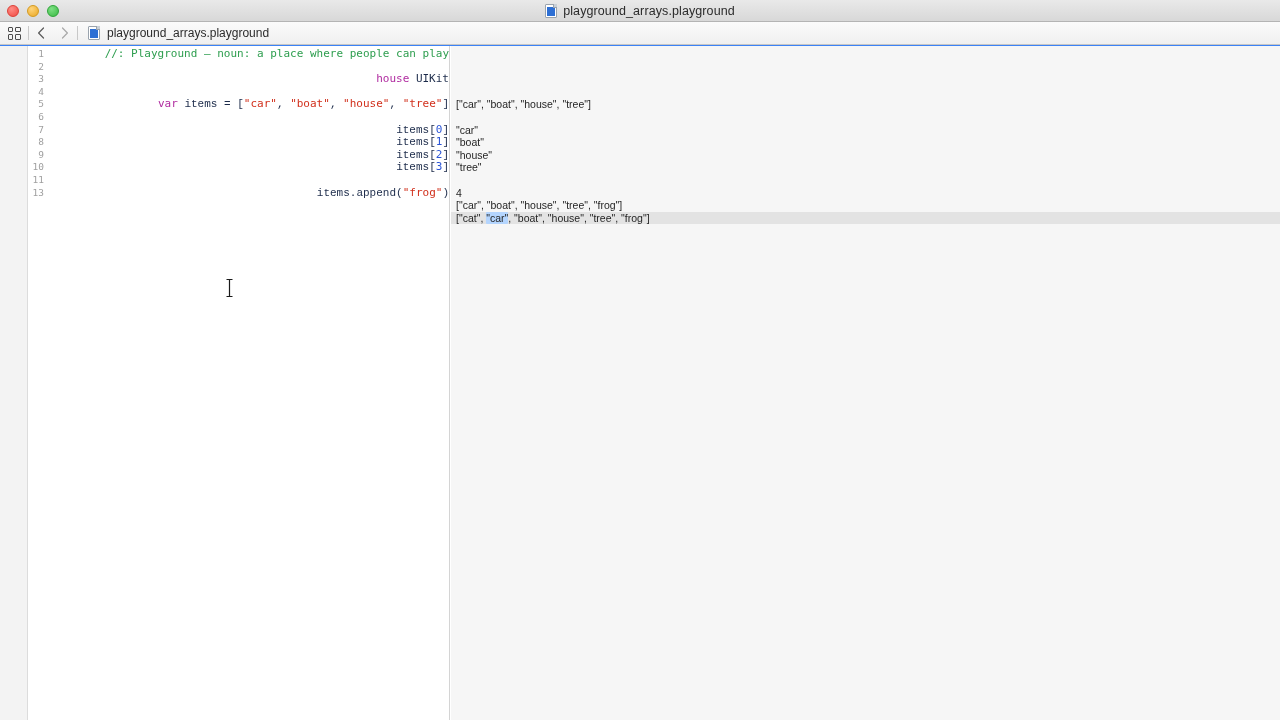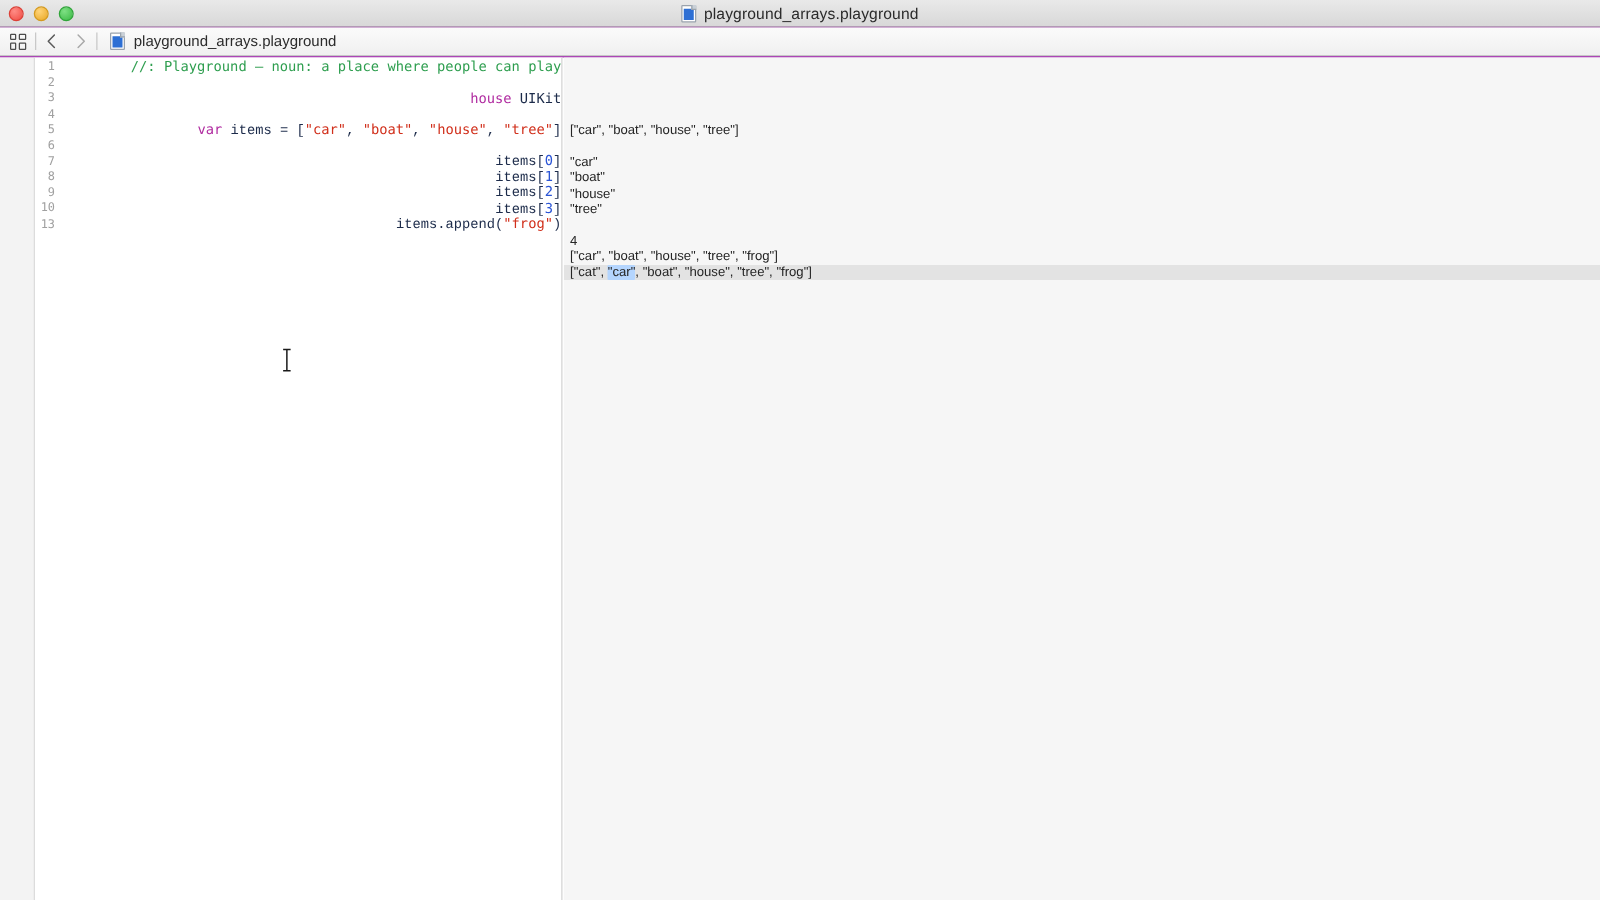--- a/index.html
+++ b/index.html
@@ -10,21 +10,21 @@
     overflow: hidden;
     background: #ffffff;
     font-family: "Liberation Sans", sans-serif;
     -webkit-font-smoothing: antialiased;
   }
 
   #app {
     position: relative;
     width: 1280px;
     height: 528px;
-    background: #a21caf;
+    background: #3b82f6;
   }
 
   
   .titlebar {
     position: absolute;
     top: 0; left: 0;
     width: 1280px;
     height: 22px;
     background: linear-gradient(to bottom, #e9e9e9 0%, #d8d8d8 100%);
     border-bottom: 1px solid #b4b4b4;
@@ -339,20 +339,21 @@
           <div class="code-line"><span class="lnum">1</span><span class="ltext"><span class="s-comment">//: Playground — noun: a place where people can play</span></span></div>
           <div class="code-line"><span class="lnum">2</span><span class="ltext"></span></div>
           <div class="code-line"><span class="lnum">3</span><span class="ltext"><span class="s-keyword">house</span><span class="s-plain"> </span><span class="s-type">UIKit</span></span></div>
           <div class="code-line"><span class="lnum">4</span><span class="ltext"></span></div>
           <div class="code-line"><span class="lnum">5</span><span class="ltext"><span class="s-keyword">var</span><span class="s-plain"> items = [</span><span class="s-string">"car"</span><span class="s-plain">, </span><span class="s-string">"boat"</span><span class="s-plain">, </span><span class="s-string">"house"</span><span class="s-plain">, </span><span class="s-string">"tree"</span><span class="s-plain">]</span></span></div>
           <div class="code-line"><span class="lnum">6</span><span class="ltext"></span></div>
           <div class="code-line"><span class="lnum">7</span><span class="ltext"><span class="s-plain">items[</span><span class="s-number">0</span><span class="s-plain">]</span></span></div>
           <div class="code-line"><span class="lnum">8</span><span class="ltext"><span class="s-plain">items[</span><span class="s-number">1</span><span class="s-plain">]</span></span></div>
           <div class="code-line"><span class="lnum">9</span><span class="ltext"><span class="s-plain">items[</span><span class="s-number">2</span><span class="s-plain">]</span></span></div>
           <div class="code-line"><span class="lnum">10</span><span class="ltext"><span class="s-plain">items[</span><span class="s-number">3</span><span class="s-plain">]</span></span></div>
+          <div class="code-line"><span class="lnum">11</span><span class="ltext"></span></div>
           <div class="code-line"><span class="lnum">13</span><span class="ltext"><span class="s-plain">items.append(</span><span class="s-string">"frog"</span><span class="s-plain">)</span></span></div>
         </div>
     </div>
 
     <div class="results">
       <div class="res-area" id="res-area">
           <div class="res-line"><span></span></div>
           <div class="res-line"><span></span></div>
           <div class="res-line"><span></span></div>
           <div class="res-line"><span></span></div>

